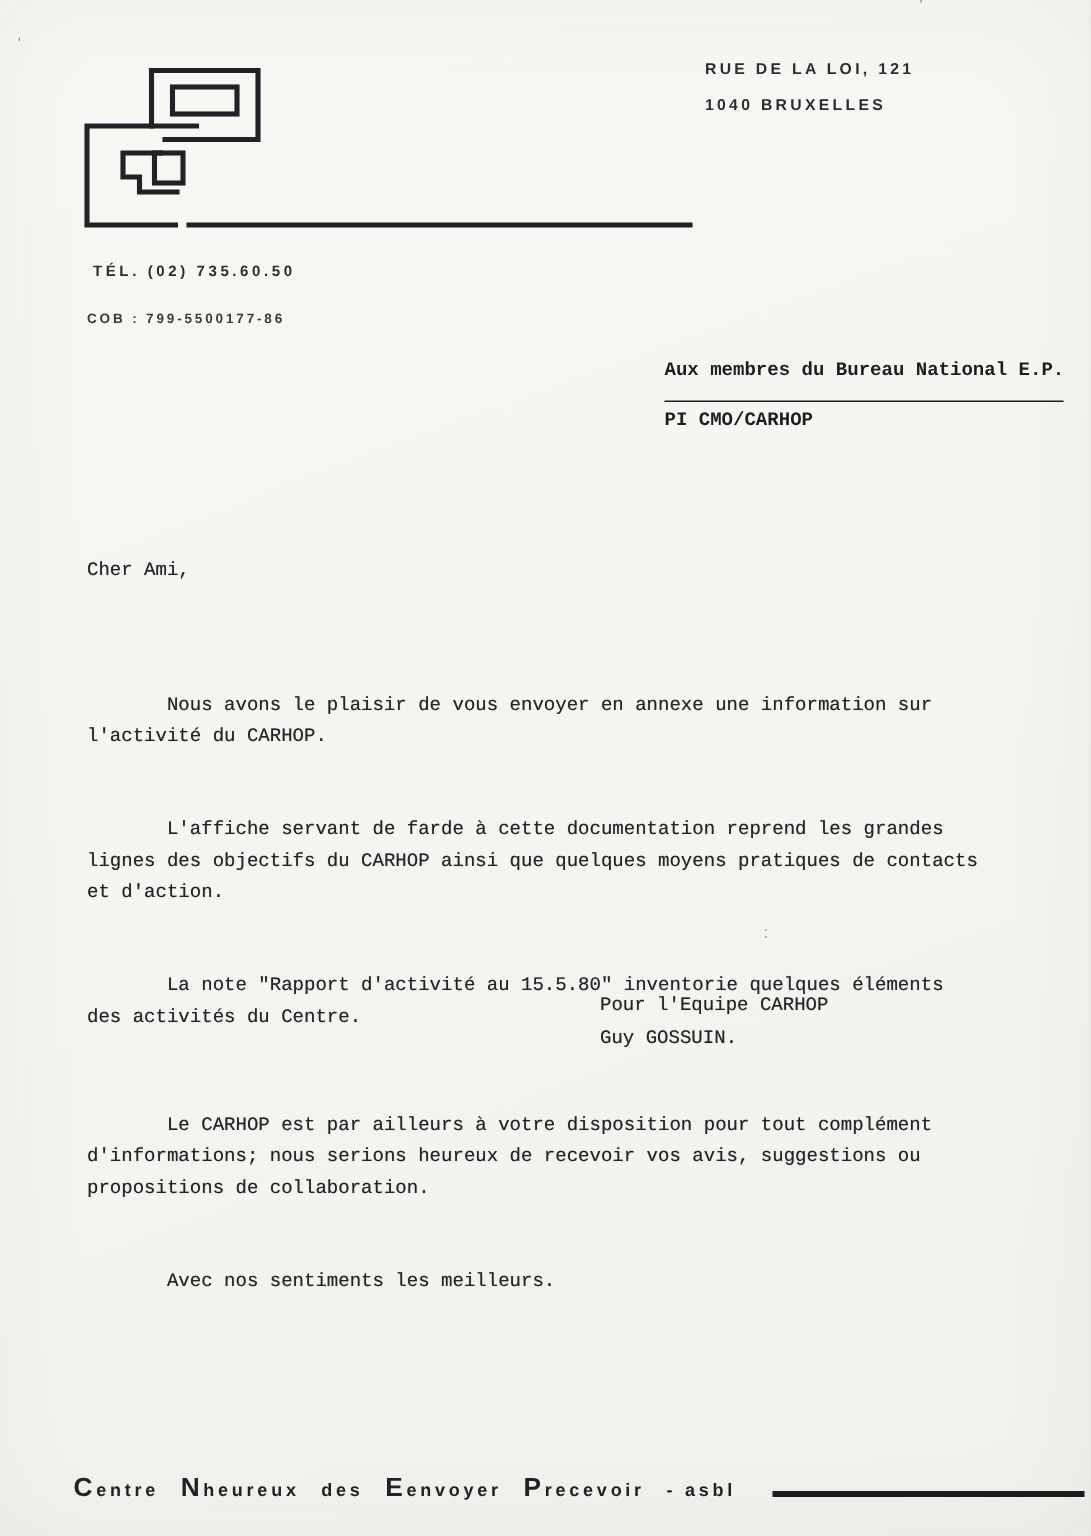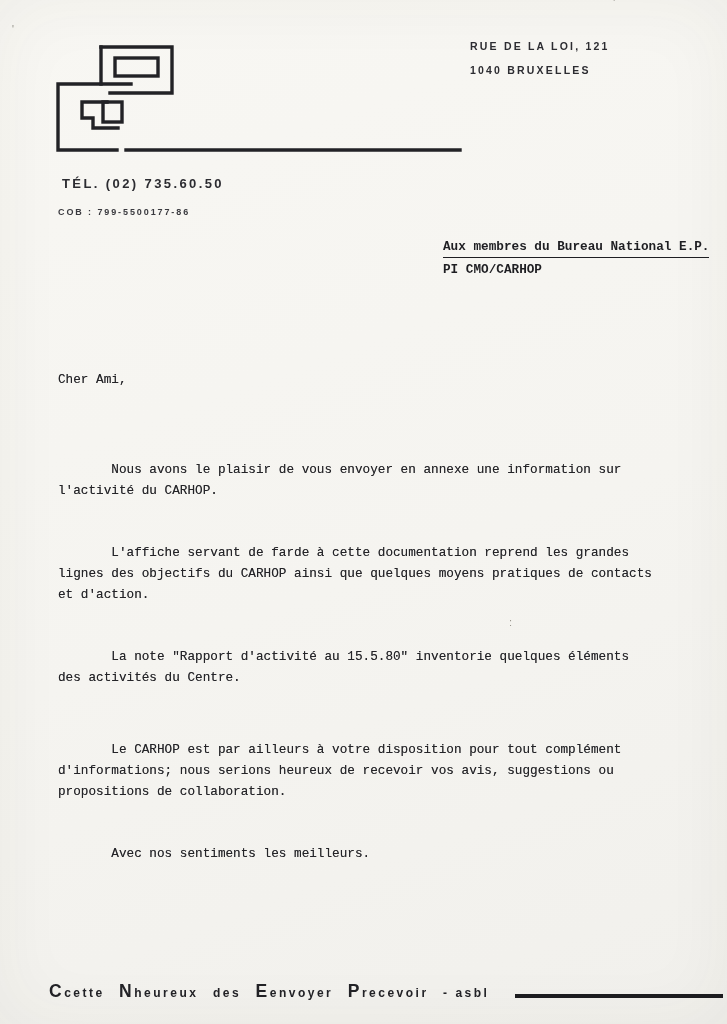--- a/index.html
+++ b/index.html
@@ -13,29 +13,29 @@
   .logo { position:absolute; left:56px; top:44px; }
   .address {
     position:absolute; left:470px; top:40px;
     font-family:"Liberation Sans",sans-serif; font-weight:bold;
     font-size:10.5px; letter-spacing:2.2px; color:#2c2c31;
   }
   .address .line2 { margin-top:12px; }
   .tel {
     position:absolute; left:62px; top:176px;
     font-family:"Liberation Sans",sans-serif; font-weight:bold;
-    font-size:13px; letter-spacing:2.4px; color:#2c2c31;
+    font-size:10px; letter-spacing:2.4px; color:#2c2c31;
   }
   .cob {
     position:absolute; left:58px; top:207px;
     font-family:"Liberation Sans",sans-serif; font-weight:bold;
     font-size:9px; letter-spacing:1.9px; color:#3a3a3f;
   }
   .recipient { position:absolute; left:443px; top:239px; font-size:12.7px; font-weight:bold; color:#1e1e22; }
-  .rec1 { border-bottom:1.5px solid #1e1e22; padding-bottom:3px; display:inline-block; }
+  .rec1 { border-bottom:1.5px solid #1e1e22; padding-bottom:13px; display:inline-block; }
   .rec2 { margin-top:4px; }
   .body-block {
     position:absolute; left:58px; top:328px;
     font-size:12.7px; line-height:20.8px; color:#242428; white-space:pre;
     text-shadow:0 0 0.5px rgba(36,36,40,0.55);
   }
   .salutation { margin-bottom:28px; }
   .para { margin:0; }
   .para-gap { margin-top:10px; }
   .signature {
@@ -95,23 +95,27 @@
 lignes des objectifs du CARHOP ainsi que quelques moyens pratiques de contacts
 et d'action.</div>
     <div class="para">       La note "Rapport d'activité au 15.5.80" inventorie quelques éléments
 des activités du Centre.</div>
     <div class="para para-gap">       Le CARHOP est par ailleurs à votre disposition pour tout complément
 d'informations; nous serions heureux de recevoir vos avis, suggestions ou
 propositions de collaboration.</div>
     <div class="para">       Avec nos sentiments les meilleurs.</div>
   </div>
 
+  <div class="signature">
+    <div>Pour l'Equipe CARHOP</div>
+    <div>Guy GOSSUIN.</div>
+  </div>
 
   <div class="footer">
-    <span class="word"><span class="big">C</span><span class="rest">cette</span></span>
+    <span class="word"><span class="big">C</span><span class="rest">entre</span></span>
     <span class="word"><span class="big">N</span><span class="rest">heureux</span></span>
     <span class="word"><span class="big"></span><span class="rest">des</span></span>
     <span class="word"><span class="big">E</span><span class="rest">envoyer</span></span>
     <span class="word"><span class="big">P</span><span class="rest">recevoir</span></span>
     <span class="word"><span class="big"></span><span class="rest">- asbl</span></span>
   </div>
   <div class="footer-rule"></div>
 
   <span class="speck speck1">'</span>
   <span class="speck speck2">'</span>

